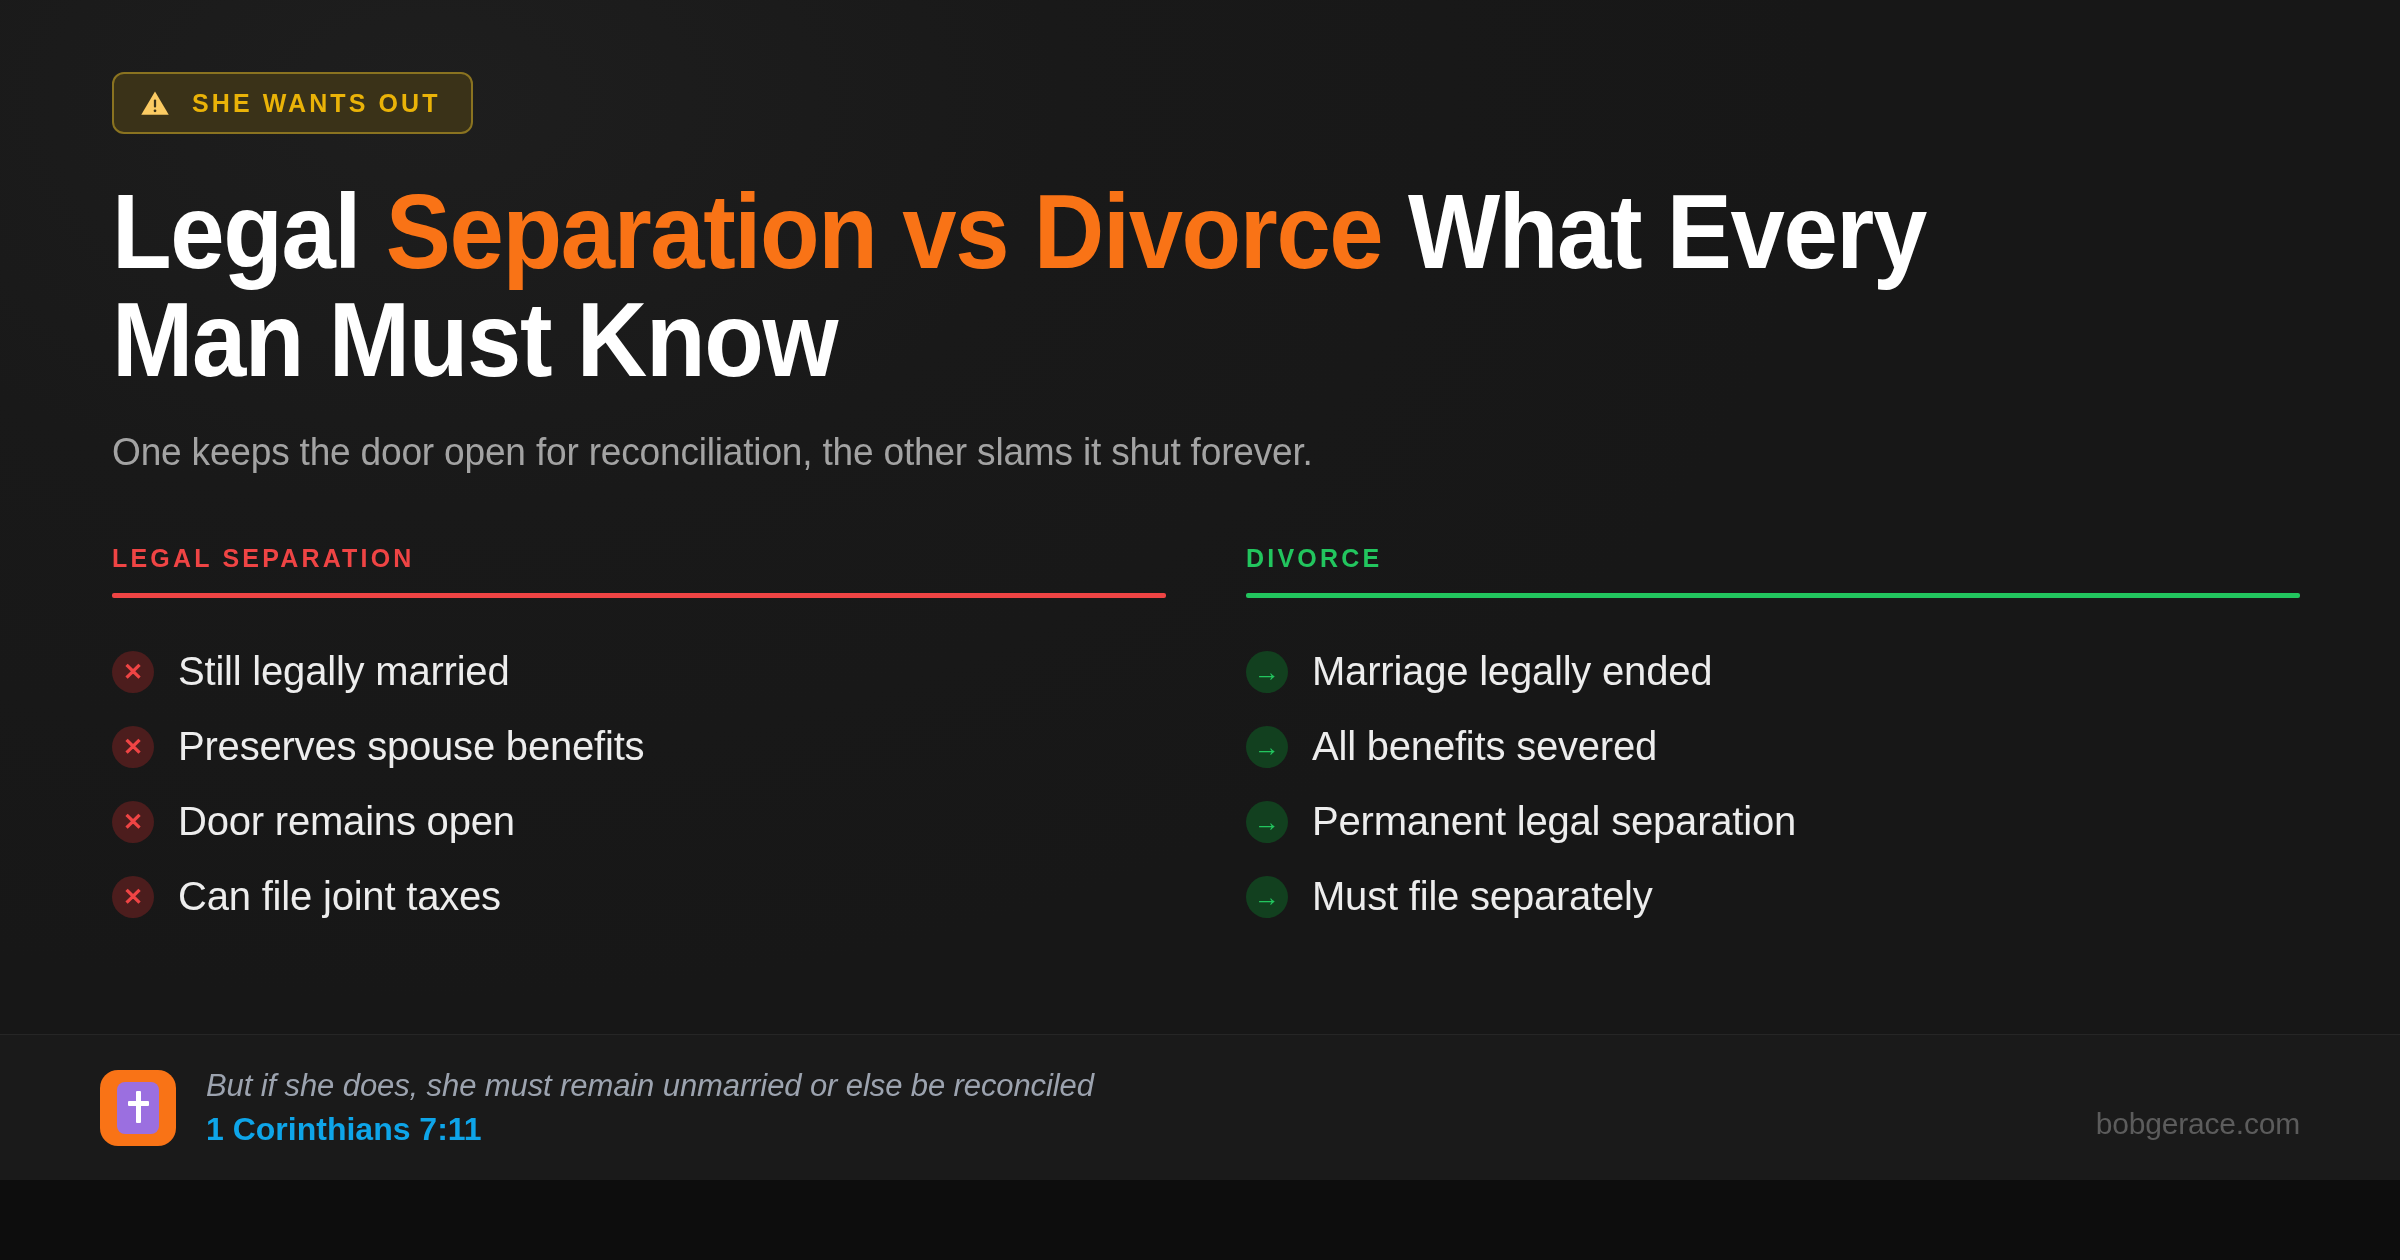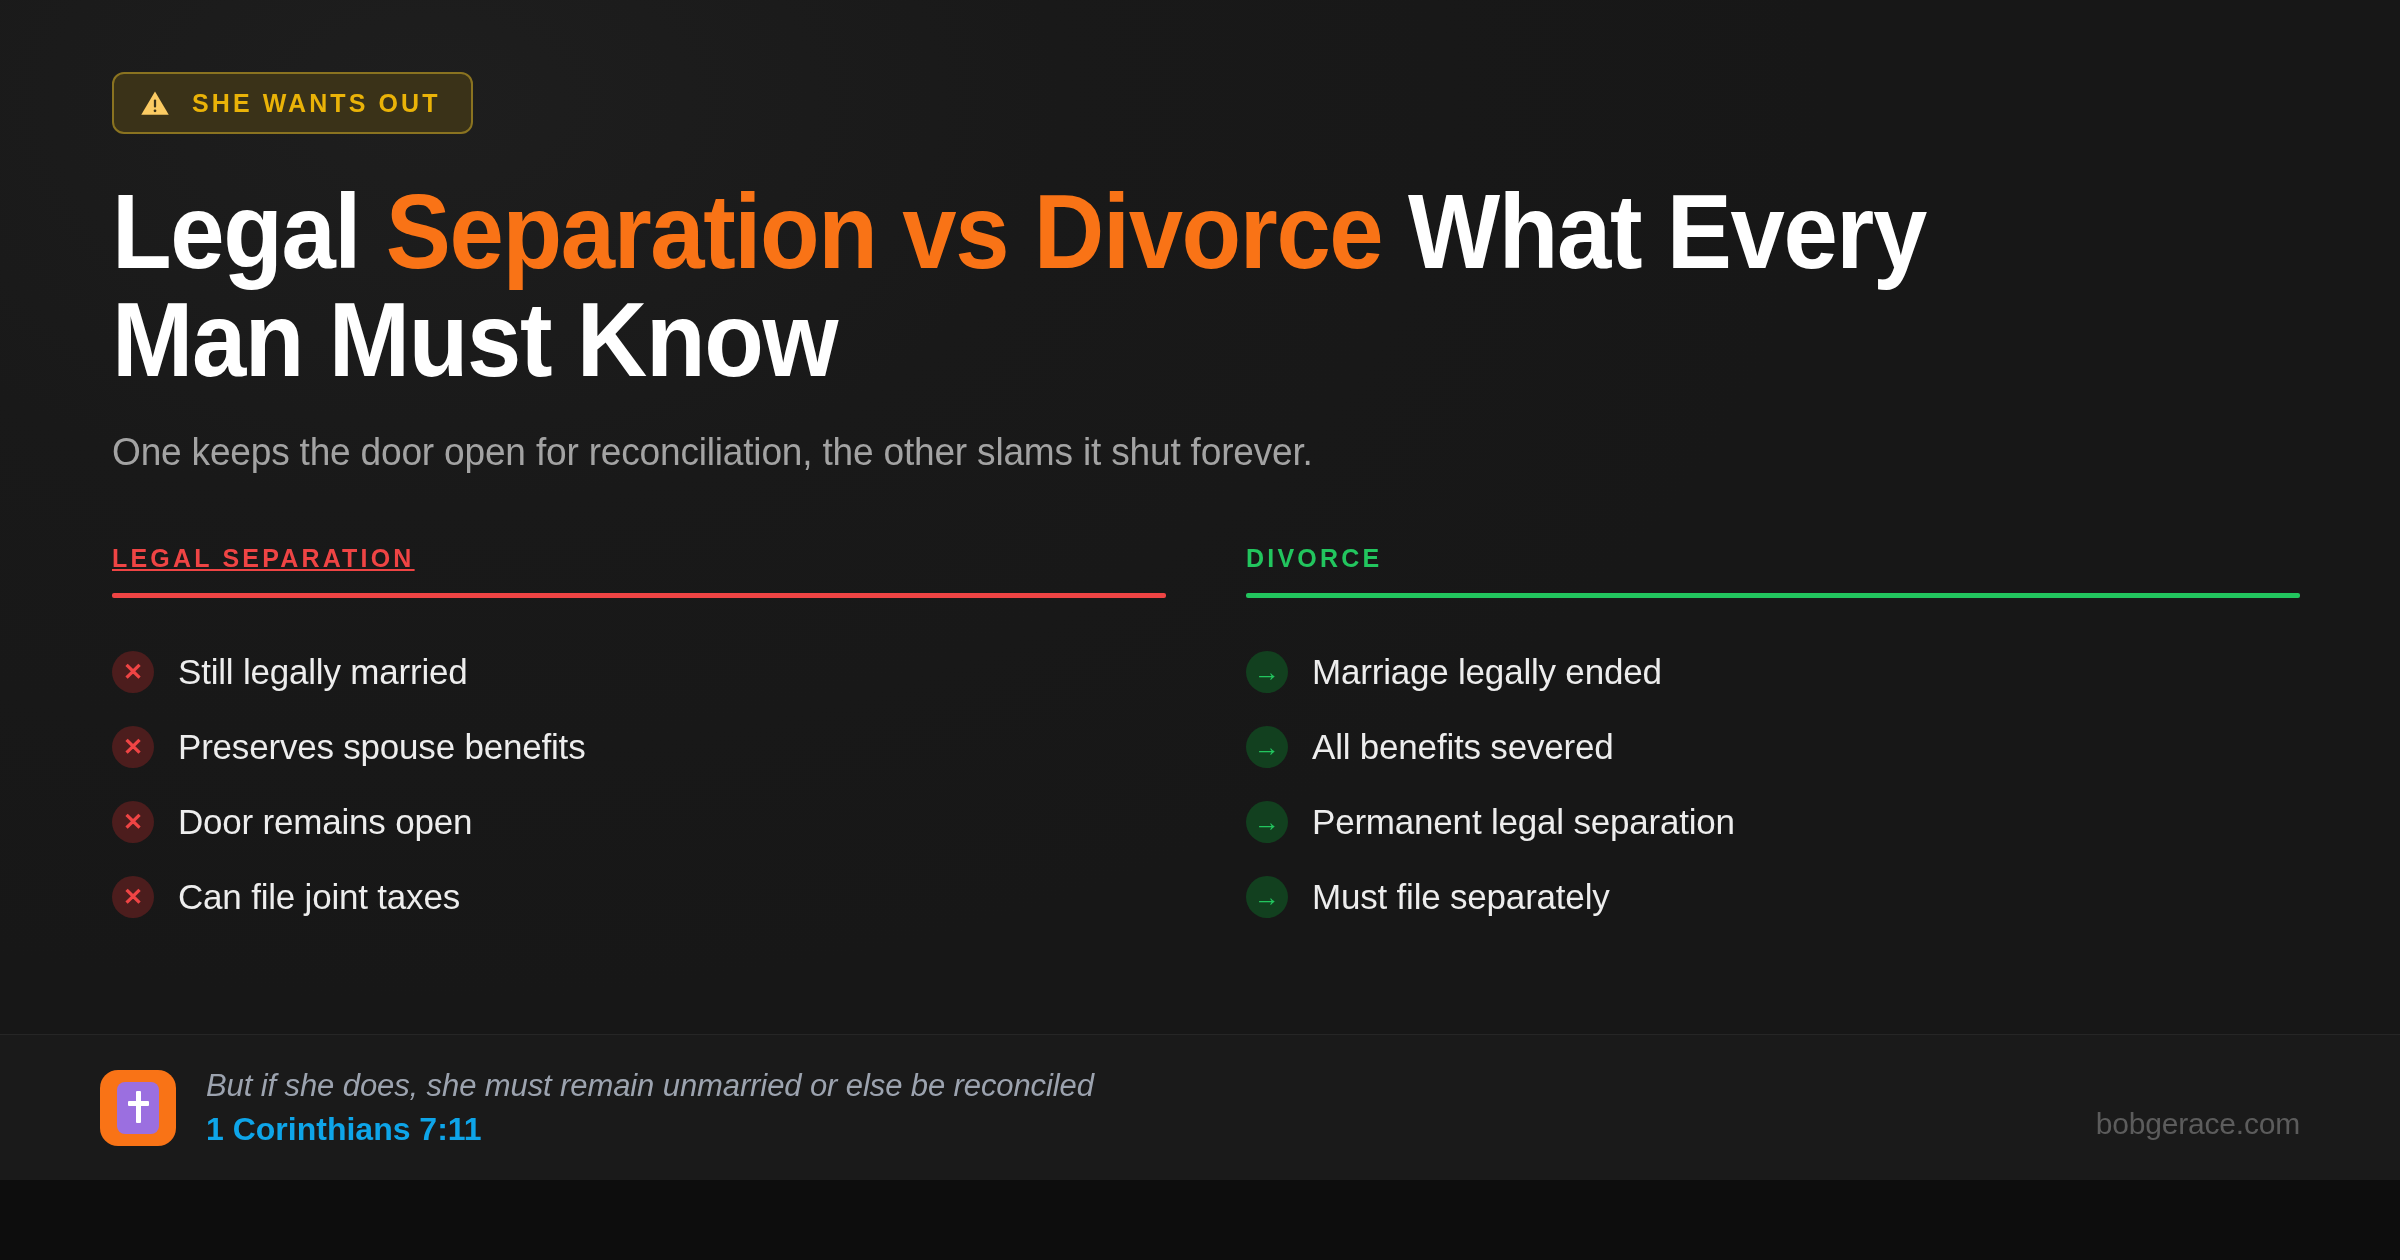--- a/index.html
+++ b/index.html
@@ -93,21 +93,21 @@
   .col { width:1060px; }
 
   .col-head {
     font-size:25px;
     font-weight:bold;
     letter-spacing:3.2px;
     padding-bottom:20px;
   }
   .col-rule { height:5px; width:100%; border-radius:2px; }
 
-  .col.negative .col-head { color:#ef4444;text-decoration:underline; }
+  .col.negative .col-head { color:#ef4444; }
   .col.negative .col-rule { background:#ef4444; }
   .col.positive .col-head { color:#22c55e; }
   .col.positive .col-rule { background:#22c55e; }
 
   .items { margin-top:36px; }
 
   .item {
     display:flex;
     align-items:center;
     gap:24px;
@@ -122,21 +122,21 @@
     flex:none;
     font-size:24px;
     line-height:1;
     font-weight:bold;
   }
   .negative .bullet { background:#4c1d1d; color:#ef4444; }
   .positive .bullet { background:#12401f; color:#22c55e; }
   .positive .bullet { font-size:26px; }
 
   .item-label {
-    font-size:35px;
+    font-size:40px;
     color:#ededed;
     letter-spacing:-0.2px;
   }
 
   
   .footer {
     position:absolute;
     left:0; top:1034px;
     width:2400px;
     height:146px;

